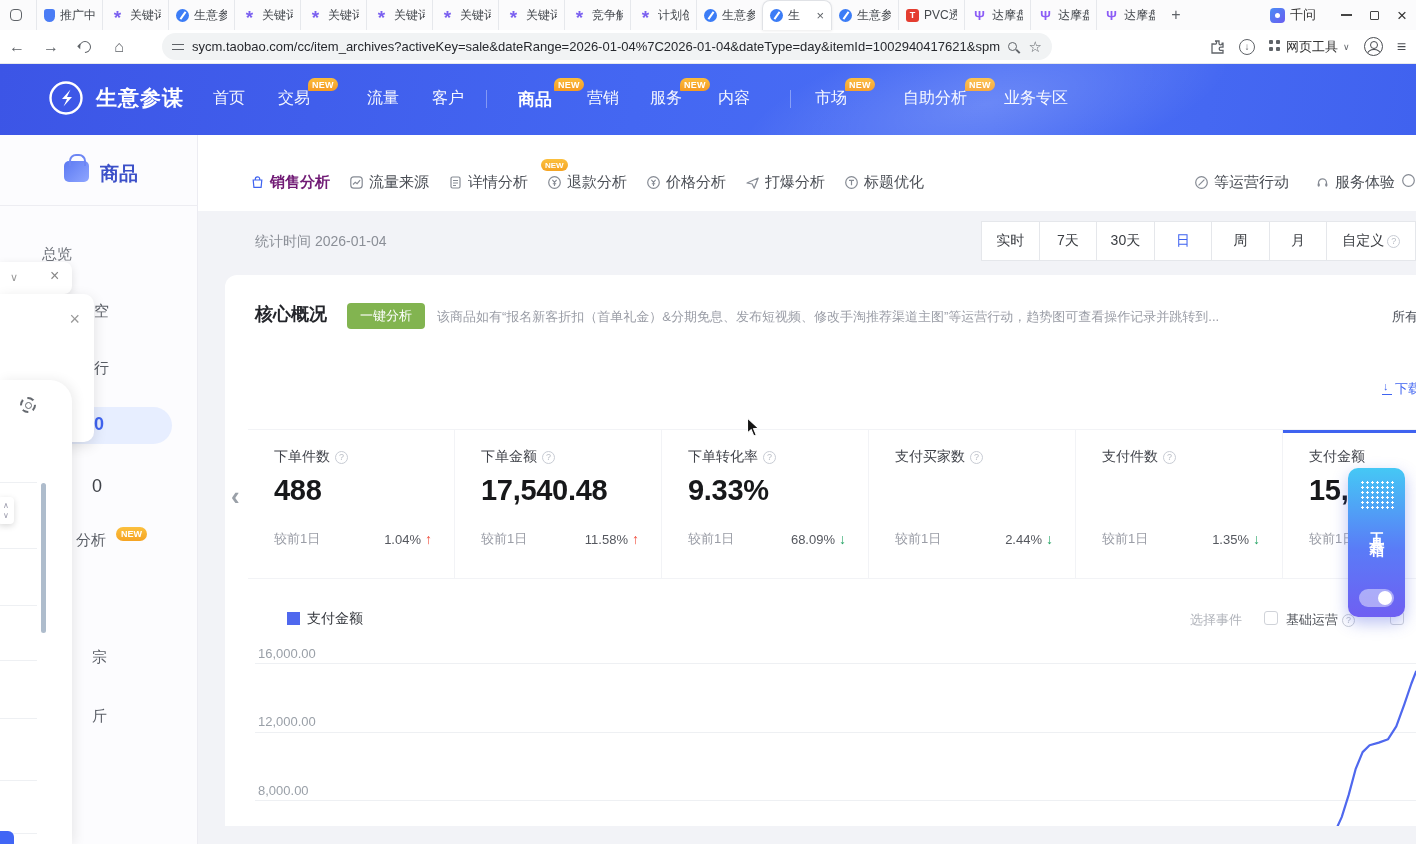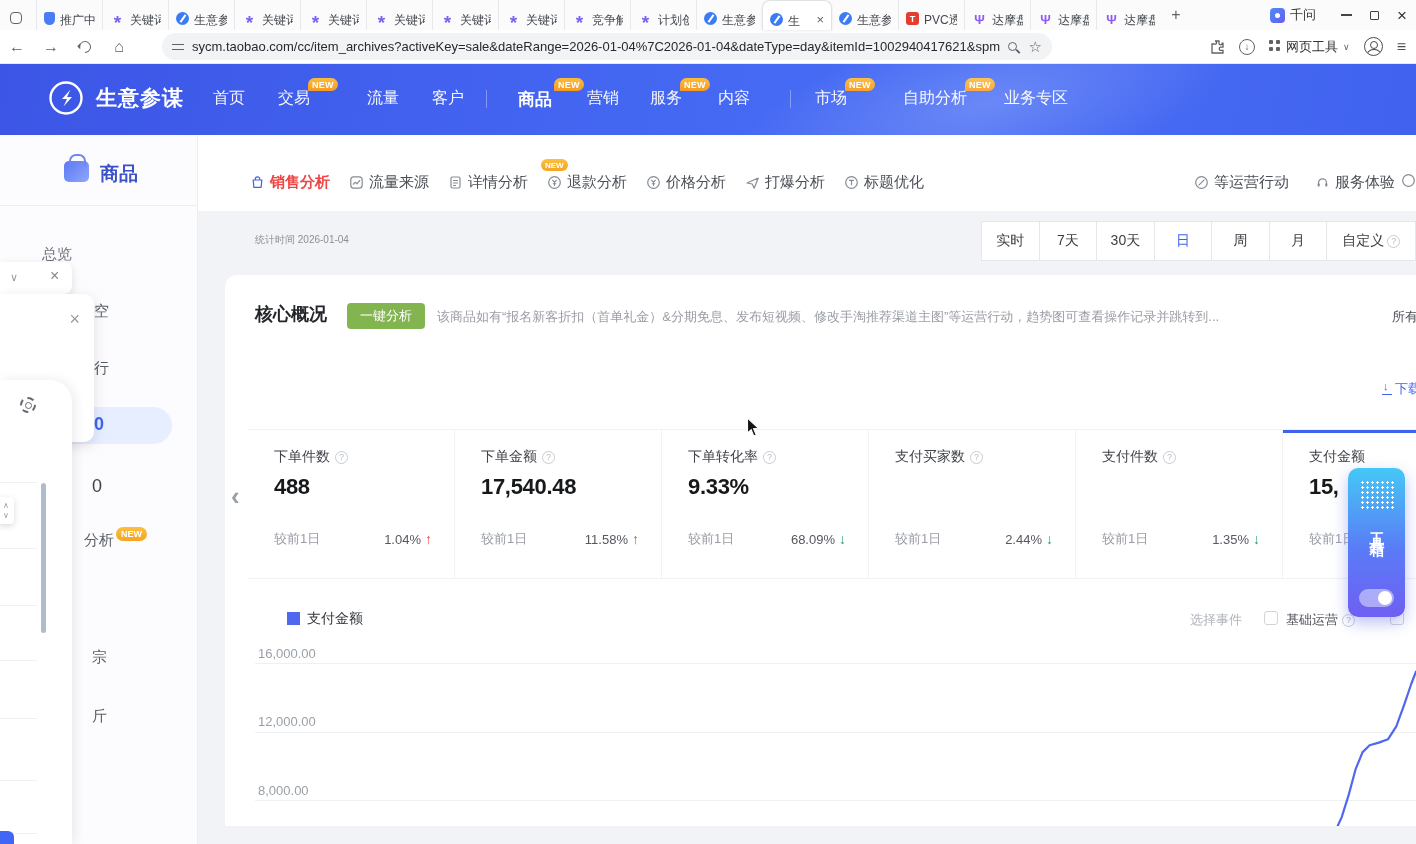--- a/index.html
+++ b/index.html
@@ -2,21 +2,21 @@
 <html><head>
 <meta charset="utf-8">
 <style>
 *{box-sizing:border-box;margin:0;padding:0}
 html,body{background:#dfe1e6}
 body{font-family:"Liberation Sans","DejaVu Sans",sans-serif}
 .screen{position:relative;width:1416px;height:844px;overflow:hidden;background:#f2f3f7;margin:0 auto}
 
 
 .tabstrip{position:absolute;left:0;top:0;width:1416px;height:30px;background:#fbfbfc;display:flex;align-items:center}
-.tab{display:flex;align-items:flex-start;height:30px;padding:12px 7px;width:66px;flex:none;font-size:12px;color:#45494e;border-left:1px solid #e6e8ec;cursor:default;overflow:hidden}
+.tab{display:flex;align-items:center;height:30px;padding:12px 7px;width:66px;flex:none;font-size:12px;color:#45494e;border-left:1px solid #e6e8ec;cursor:default;overflow:hidden}
 .tab:first-child{border-left:none;width:36px;justify-content:center}
 .tab .tlabel{white-space:nowrap;overflow:hidden}
 .tab.active{width:70px;background:#fff;border:1px solid #e0e2e6;border-bottom:none;border-radius:8px 8px 0 0;box-shadow:0 1px 3px rgba(0,0,0,.08);position:relative;z-index:2}
 .tab.active + .tab{border-left:none}
 .tclose{margin-left:auto;font-size:13px;color:#5f6368;line-height:1}
 .fav{width:15px;height:15px;margin-right:5px;flex:none;display:inline-flex;align-items:center;justify-content:center;font-style:normal}
 .fav-search{width:12px;height:12px;border:1.6px solid #5f6368;border-radius:4px}
 .fav-shield{width:11px;height:13px;background:#4a7cf5;border-radius:3px 3px 6px 6px}
 .fav-ast{color:#7b61f0;font-size:19px;font-weight:700;line-height:8px;padding-top:6px}
 .fav-sycm{width:13px;height:13px;background:#3b7cf6;border-radius:50%;position:relative;overflow:hidden}
@@ -74,40 +74,40 @@
 .sb-bag{position:absolute;left:64px;top:26px;width:25px;height:21px;background:linear-gradient(135deg,#5b79f2,#8fa6ff);border-radius:5px}
 .sb-bag::before{content:"";position:absolute;left:5px;top:-7px;width:13px;height:10px;border:2.5px solid #6d86f4;border-bottom:none;border-radius:7px 7px 0 0}
 .sb-title{position:absolute;left:100px;top:26px;font-size:19px;font-weight:600;color:#3c50c8}
 .frag{position:absolute;color:#5a5e66;font-size:15px;white-space:nowrap}
 .frag-0{left:42px;top:110px;color:#70747c}
 .frag-1{left:94px;top:167px}
 .frag-2{left:94px;top:224px}
 .sb-pill{position:absolute;left:50px;top:272px;width:122px;height:37px;background:#e7eeff;border-radius:20px}
 .frag-3{left:94px;top:279px;color:#3f63f0;font-weight:700;font-size:18px}
 .frag-4{left:92px;top:341px;font-size:18px;color:#3f4248}
-.frag-5{left:84px;top:396px}
+.frag-5{left:76px;top:396px}
 .frag-6{left:92px;top:513px}
 .frag-7{left:92px;top:572px}
 .sbadge{position:absolute;left:116px;top:392px;font-size:9px;font-weight:700;color:#fff;background:linear-gradient(180deg,#fbc03e,#f5a423);border-radius:8px;padding:2px 5px}
 
 
 .content{position:absolute;left:198px;top:0;width:1218px;height:709px;background:#f2f3f7}
 .ptabs{position:absolute;left:0;top:0;width:1218px;height:76px;background:#fff}
 .ptab-list{position:absolute;left:52px;top:38px;display:flex;gap:19px}
 .ptab{display:flex;align-items:center;gap:5px;font-size:15px;color:#4a4e55;position:relative;white-space:nowrap}
 .ptab svg{color:#868b94}
-.ptab.active{color:#ef4444;font-weight:600}
+.ptab.active{color:#701a75;font-weight:600}
 .ptab.active svg{color:#3f63f0}
 .pbadge{position:absolute;left:-6px;top:-14px;font-size:8px;font-weight:700;color:#fff;background:linear-gradient(180deg,#fbc03e,#f5a423);border-radius:7px;padding:1.5px 4px}
 .pbadge:empty{display:none}
 .ptab-right{position:absolute;left:996px;top:38px;display:flex;gap:26px}
 .ptab-cut{position:absolute;left:1203px;top:38px;width:15px;height:18px;overflow:hidden;color:#868b94}
 
 .timerow{position:absolute;left:0;top:76px;width:1218px;height:82px}
-.stat-time{position:absolute;left:57px;top:22px;font-size:10px;color:#8b8f97}
+.stat-time{position:absolute;left:57px;top:22px;font-size:14px;color:#8b8f97}
 .seg{position:absolute;left:783px;top:10px;width:435px;height:40px;display:flex;background:#fff;border:1px solid #e5e7eb}
 .seg-cell{flex:1;display:flex;align-items:center;justify-content:center;font-size:14px;color:#3a3d42;border-left:1px solid #e5e7eb;gap:3px}
 .seg-cell:first-child{border-left:none}
 .seg-cell.wide{flex:1.55}
 .seg-cell.active{color:#3f63f0}
 
 
 .panel{position:absolute;left:27px;top:140px;width:1191px;height:551px;background:#fff;border-radius:12px 0 0 0;overflow:hidden}
 .ov-title{position:absolute;left:30px;top:27px;font-size:18px;font-weight:700;color:#23252a}
 .ov-btn{position:absolute;left:122px;top:28px;width:78px;height:26px;background:#82b450;border-radius:4px;color:#fff;font-size:13px;display:flex;align-items:center;justify-content:center}
@@ -117,21 +117,21 @@
 .ic-dl{width:10px;height:10px;position:relative}
 .ic-dl::before{content:"↓";position:absolute;left:1px;top:-4px;font-size:11px;color:#3f63f0}
 .ic-dl::after{content:"";position:absolute;left:0;bottom:-1px;width:10px;height:1.5px;background:#3f63f0}
 
 .cards{position:absolute;left:23px;top:154px;width:1168px;height:150px;border-top:1px solid #f2f3f6;border-bottom:1px solid #f2f3f6;display:flex}
 .prev-chev{position:absolute;left:6px;top:208px;font-size:26px;color:#9aa0a8;font-weight:700;line-height:1}
 .mcard{width:207px;flex:none;border-right:1px solid #f2f3f6;position:relative;padding:18px 20px 0 26px}
 .mcard:last-child{width:131px;border-right:none}
 .mcard.active::before{content:"";position:absolute;left:0;top:0;width:133px;height:3px;background:#3f63f0}
 .mlabel{display:flex;align-items:center;gap:5px;font-size:14px;color:#40434a}
-.mvalue{margin-top:8px;font-size:22px;font-weight:700;color:#17181a;letter-spacing:-.3px;white-space:nowrap}
+.mvalue{margin-top:8px;font-size:29px;font-weight:700;color:#17181a;letter-spacing:-.3px;white-space:nowrap}
 .mdelta{position:absolute;left:26px;right:22px;top:100px;display:flex;align-items:center;font-size:13px;color:#9a9da6}
 .mpct{margin-left:auto;color:#55585f}
 .marrow{font-weight:700;font-size:14px;margin-left:4px}
 .marrow.up{color:#f04b3a}
 .marrow.down{color:#27a566}
 .q{width:13px;height:13px;border:1px solid #c8ccd4;border-radius:50%;color:#b8bcc4;font-size:9px;display:inline-flex;align-items:center;justify-content:center;flex:none}
 .val-tail{position:absolute;left:1173px;top:198px;font-size:27px;font-weight:700;color:#17181a}
 
 .legendrow{position:absolute;left:0;top:330px;width:1191px;height:24px}
 .lg-sq{position:absolute;left:62px;top:7px;width:13px;height:13px;background:#3f63f0}

